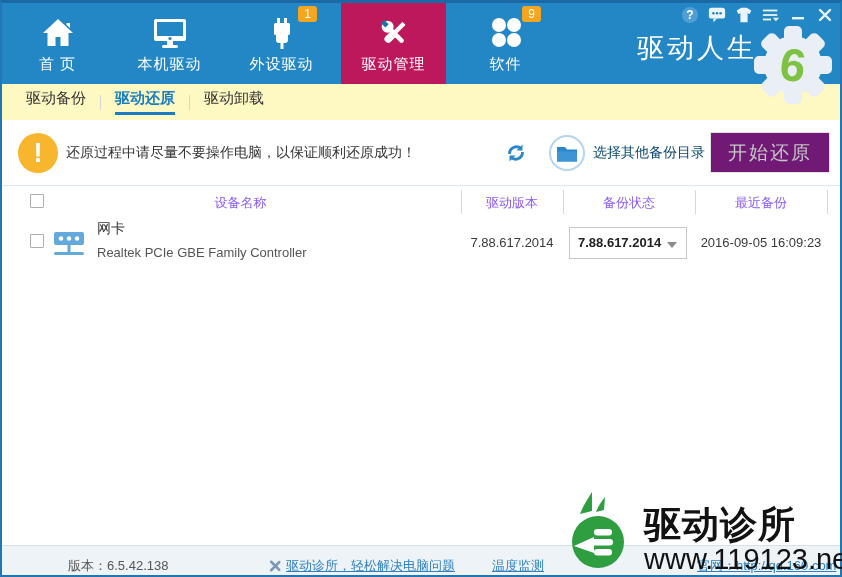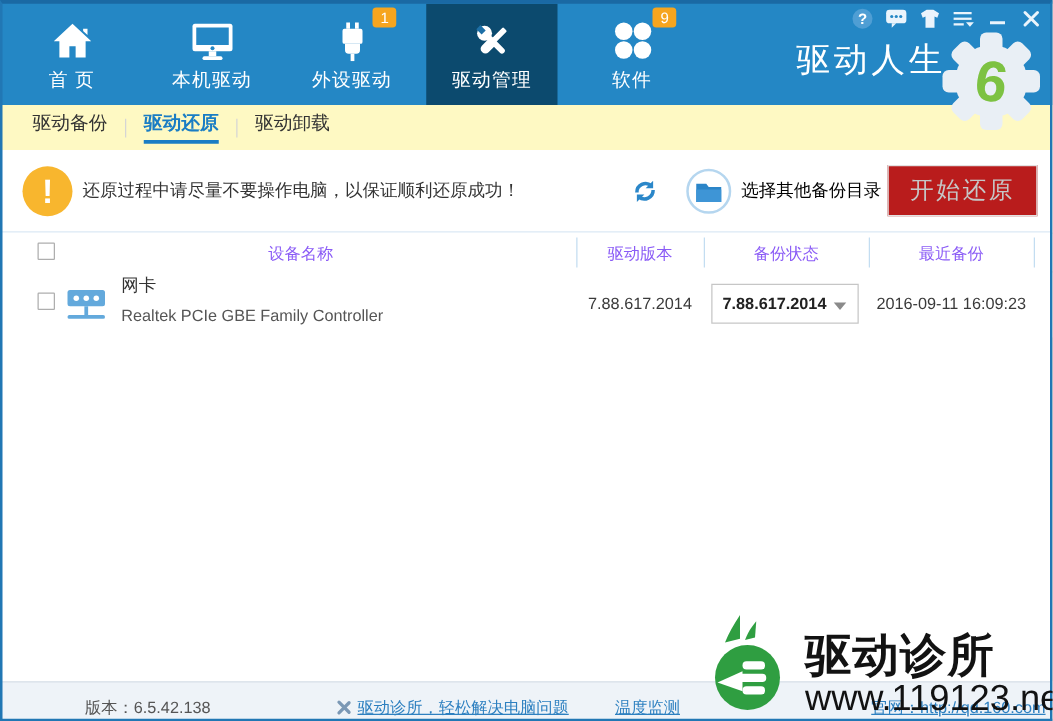--- a/index.html
+++ b/index.html
@@ -4,21 +4,21 @@
 <style>
   * { margin:0; padding:0; box-sizing:border-box; }
   body { font-family:"Liberation Sans", sans-serif; background:#444; }
   .window { position:relative; width:842px; height:577px; background:#fff; overflow:hidden; }
   .frame { position:absolute; inset:0; border:2px solid #2177b4; border-top:3px solid #1a69a4; z-index:50; pointer-events:none; }
 
   
   .header { position:absolute; left:0; top:0; right:0; height:84px; background:#2487c5; }
   .nav { position:absolute; left:5px; top:3px; height:81px; display:flex; }
   .nav-item { position:relative; width:105px; margin-right:7px; height:81px; display:flex; flex-direction:column; align-items:center; justify-content:center; cursor:pointer; }
-  .nav-item.active { background:#0c4a6e; }
+  .nav-item.active { background:#be185d; }
   .nav-icn { height:38px; display:flex; align-items:center; justify-content:center; }
   .nav-label { color:#fff; font-size:15px; margin-top:3px; letter-spacing:1px; white-space:nowrap; }
   .badge { position:absolute; right:17px; top:3px; background:#f6a51f; color:#fff; font-size:12px; line-height:16px; padding:0 6px; border-radius:3px; }
 
   
   .titlebar { position:absolute; right:8px; top:6px; display:flex; align-items:center; z-index:7; }
   .tb-icn { width:18px; height:18px; margin-left:9px; display:flex; align-items:center; justify-content:center; cursor:pointer; }
   .help-circle { width:16px; height:16px; border-radius:50%; background:#4f9ed4; color:#fff; font-size:12px; font-weight:bold; text-align:center; line-height:16px; }
 
   
@@ -35,22 +35,22 @@
   .tab.active { color:#1a7dc4; font-weight:bold; }
   .tab.active .t { border-bottom-color:#1a7dc4;text-align:right; }
   .tab-div { width:1px; height:15px; background:#d5d5d5; }
 
   
   .notice { position:absolute; left:0; top:120px; right:0; height:66px; background:#fff; border-bottom:1px solid #dbe9f5; }
   .warn { position:absolute; left:18px; top:13px; width:40px; height:40px; border-radius:50%; background:#f8b62e; color:#fff; font-size:27px; font-weight:bold; text-align:center; line-height:40px; }
   .notice-msg { position:absolute; left:66px; top:50%; transform:translateY(-50%); font-size:14px; color:#333; white-space:nowrap; }
   .refresh-btn { position:absolute; left:505px; top:22px; width:22px; height:22px; cursor:pointer; }
   .folder-btn { position:absolute; left:549px; top:15px; width:36px; height:36px; border-radius:50%; border:2px solid #b5d6ef; background:#fff; display:flex; align-items:center; justify-content:center; cursor:pointer; }
-  .choose-label { position:absolute; left:593px; top:50%; transform:translateY(-50%); font-size:14px; color:#000000; cursor:pointer; white-space:nowrap; }
-  .start-btn { position:absolute; left:710px; top:12px; width:120px; height:41px; background:#b91c1c; border:1px solid #e2e2e2; color:#c6c6c6; font-size:19px; letter-spacing:2px; text-align:center; line-height:39px; }
+  .choose-label { position:absolute; left:593px; top:50%; transform:translateY(-50%); font-size:14px; color:#0c4a6e; cursor:pointer; white-space:nowrap; }
+  .start-btn { position:absolute; left:710px; top:12px; width:120px; height:41px; background:#701a75; border:1px solid #e2e2e2; color:#c6c6c6; font-size:19px; letter-spacing:2px; text-align:center; line-height:39px; }
 
   
   .thead { position:absolute; left:0; top:187px; right:0; height:30px; background:#fff; }
   .th { position:absolute; top:7px; font-size:13px; color:#8b5cf6; text-align:center; }
   .th-sep { position:absolute; top:3px; width:1px; height:24px; background:#c3ddf1; }
   .checkbox { width:14px; height:14px; background:#fff; border:1px solid #aeaeae; border-radius:1px; cursor:pointer; }
   .trow { position:absolute; left:0; top:218px; right:0; height:52px; background:#fff; }
   .dev-title { position:absolute; left:97px; top:2px; font-size:14px; color:#333; }
   .dev-sub { position:absolute; left:97px; top:27px; font-size:13px; color:#555; }
   .cell { position:absolute; font-size:13px; color:#3a3a3a; text-align:center; }
@@ -250,21 +250,21 @@
         <rect x="2" y="21" width="30" height="3" rx="1.5" fill="#63a9dc"></rect>
       </svg>
     </span>
     <span class="dev-title">网卡</span>
     <span class="dev-sub">Realtek PCIe GBE Family Controller</span>
     <span class="cell" style="left:461px; width:102px; top:17px;">7.88.617.2014</span>
     <div class="dropdown">
       <span class="val">7.88.617.2014</span>
       <span class="caret"></span>
     </div>
-    <span class="cell" style="left:695px; width:132px; top:17px;">2016-09-11 16:09:23</span>
+    <span class="cell" style="left:695px; width:132px; top:17px;">2016-09-05 16:09:23</span>
   </div>
 
   <div class="footer">
     <span class="f-item f-version">版本：6.5.42.138</span>
     <span class="f-item f-clinic">
       <span style="margin-right:4px; display:flex;">
         <svg width="14" height="14" viewBox="0 0 14 14">
           <rect x="6" y="0" width="2.6" height="14" rx="1.3" fill="#7b98b5" transform="rotate(45 7 7)"></rect>
           <rect x="6" y="0" width="2.6" height="14" rx="1.3" fill="#7b98b5" transform="rotate(-45 7 7)"></rect>
         </svg>

